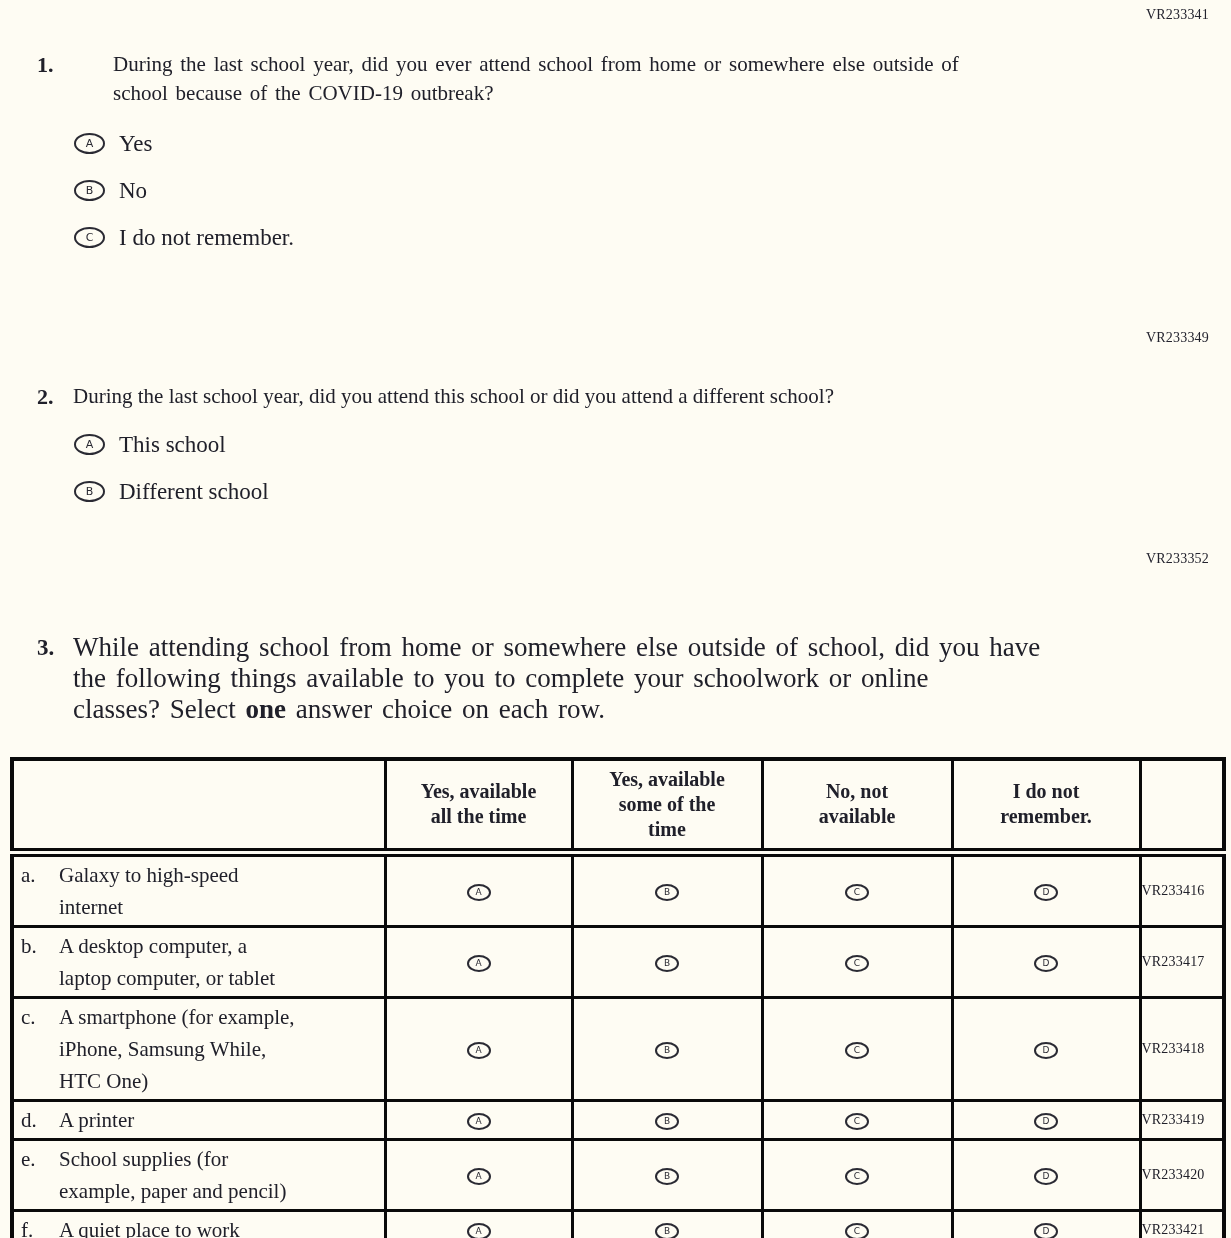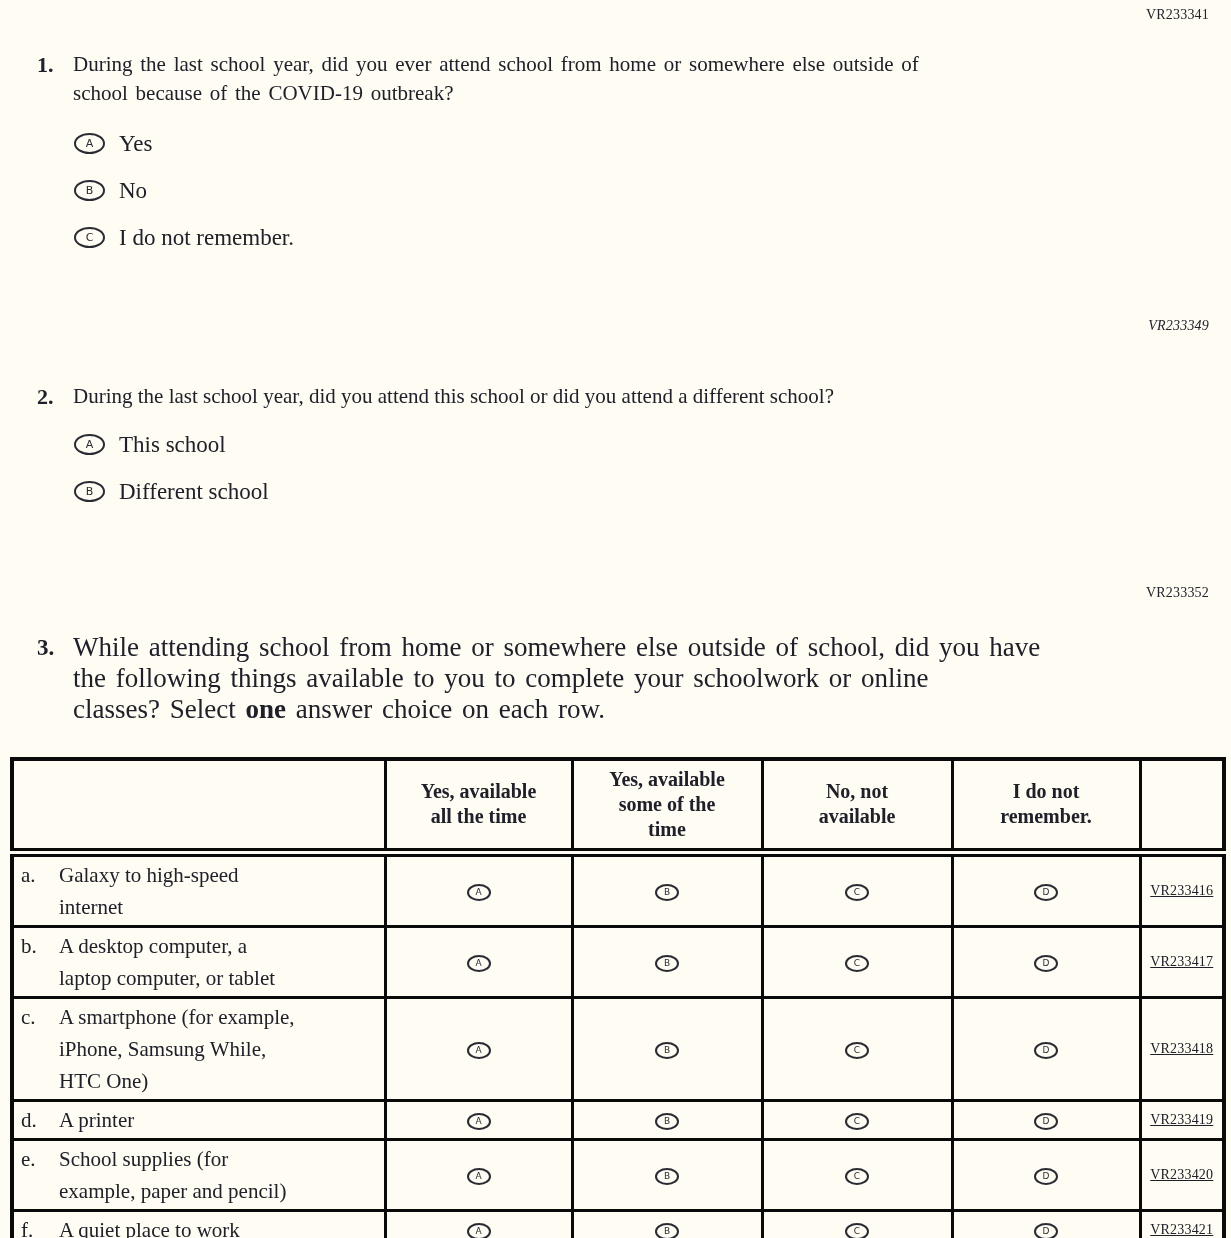--- a/index.html
+++ b/index.html
@@ -17,31 +17,31 @@
   }
 
   .vr-code {
     position: absolute;
     right: 22px;
     font-size: 14px;
     letter-spacing: 0.2px;
     color: #23232e;
   }
   #code-q1 { top: 7px; }
-  #code-q2 { top: 318px; font-style: italic; }
-  #code-q3 { top: 585px; text-align: right; }
+  #code-q2 { top: 330px; }
+  #code-q3 { top: 551px; text-align: right; }
 
   .question { position: absolute; left: 37px; display: flex; align-items: flex-start; }
   #q1 { top: 50px; }
   #q2 { top: 382px; }
   #q3 { top: 632px; }
 
   .q-num { font-weight: bold; font-size: 22px; line-height: 29px; width: 36px; flex: none; }
   .q-text { white-space: pre-line; font-size: 21px; line-height: 29px; max-width: 1040px; }
-  #q1 .q-text { word-spacing: 2.5px; }
+  #q1 .q-text { word-spacing: 2.5px; margin-left: 40px; }
   #q3 .q-num { font-size: 23px; line-height: 31px; }
   #q3 .q-text { font-size: 27px; line-height: 31px; word-spacing: 3px; }
 
   .options { position: absolute; left: 74px; }
   #q1-options { top: 120px; }
   #q2-options { top: 421px; }
   .option { display: flex; align-items: center; height: 47px; gap: 14px; }
 
   .bubble {
     display: inline-flex; align-items: center; justify-content: center;
@@ -69,21 +69,21 @@
   .grid tr.h96 { height: 96px; }
   .grid tr.h66 { height: 66px; }
   .grid tr.h34 { height: 34px; }
 
   .row-label { vertical-align: middle; }
   .row-label .inner { display: flex; padding: 2px 4px 2px 7px; font-size: 21px; line-height: 32px; }
   .item-letter { flex: none; width: 38px; }
   .item-text { white-space: pre-line; }
 
   .bubble-cell { text-align: center; vertical-align: middle; }
-  .code-cell { text-align: center; vertical-align: middle; font-size: 14px; letter-spacing: 0.2px; text-decoration: underline; }
+  .code-cell { vertical-align: middle; font-size: 14px; letter-spacing: 0.2px; }
 </style>
 </head>
 <body>
 
 <div class="page">
 
   <div class="vr-code" id="code-q1">VR233341</div>
 
   <div class="question" id="q1">
     <span class="q-num">1.</span>

